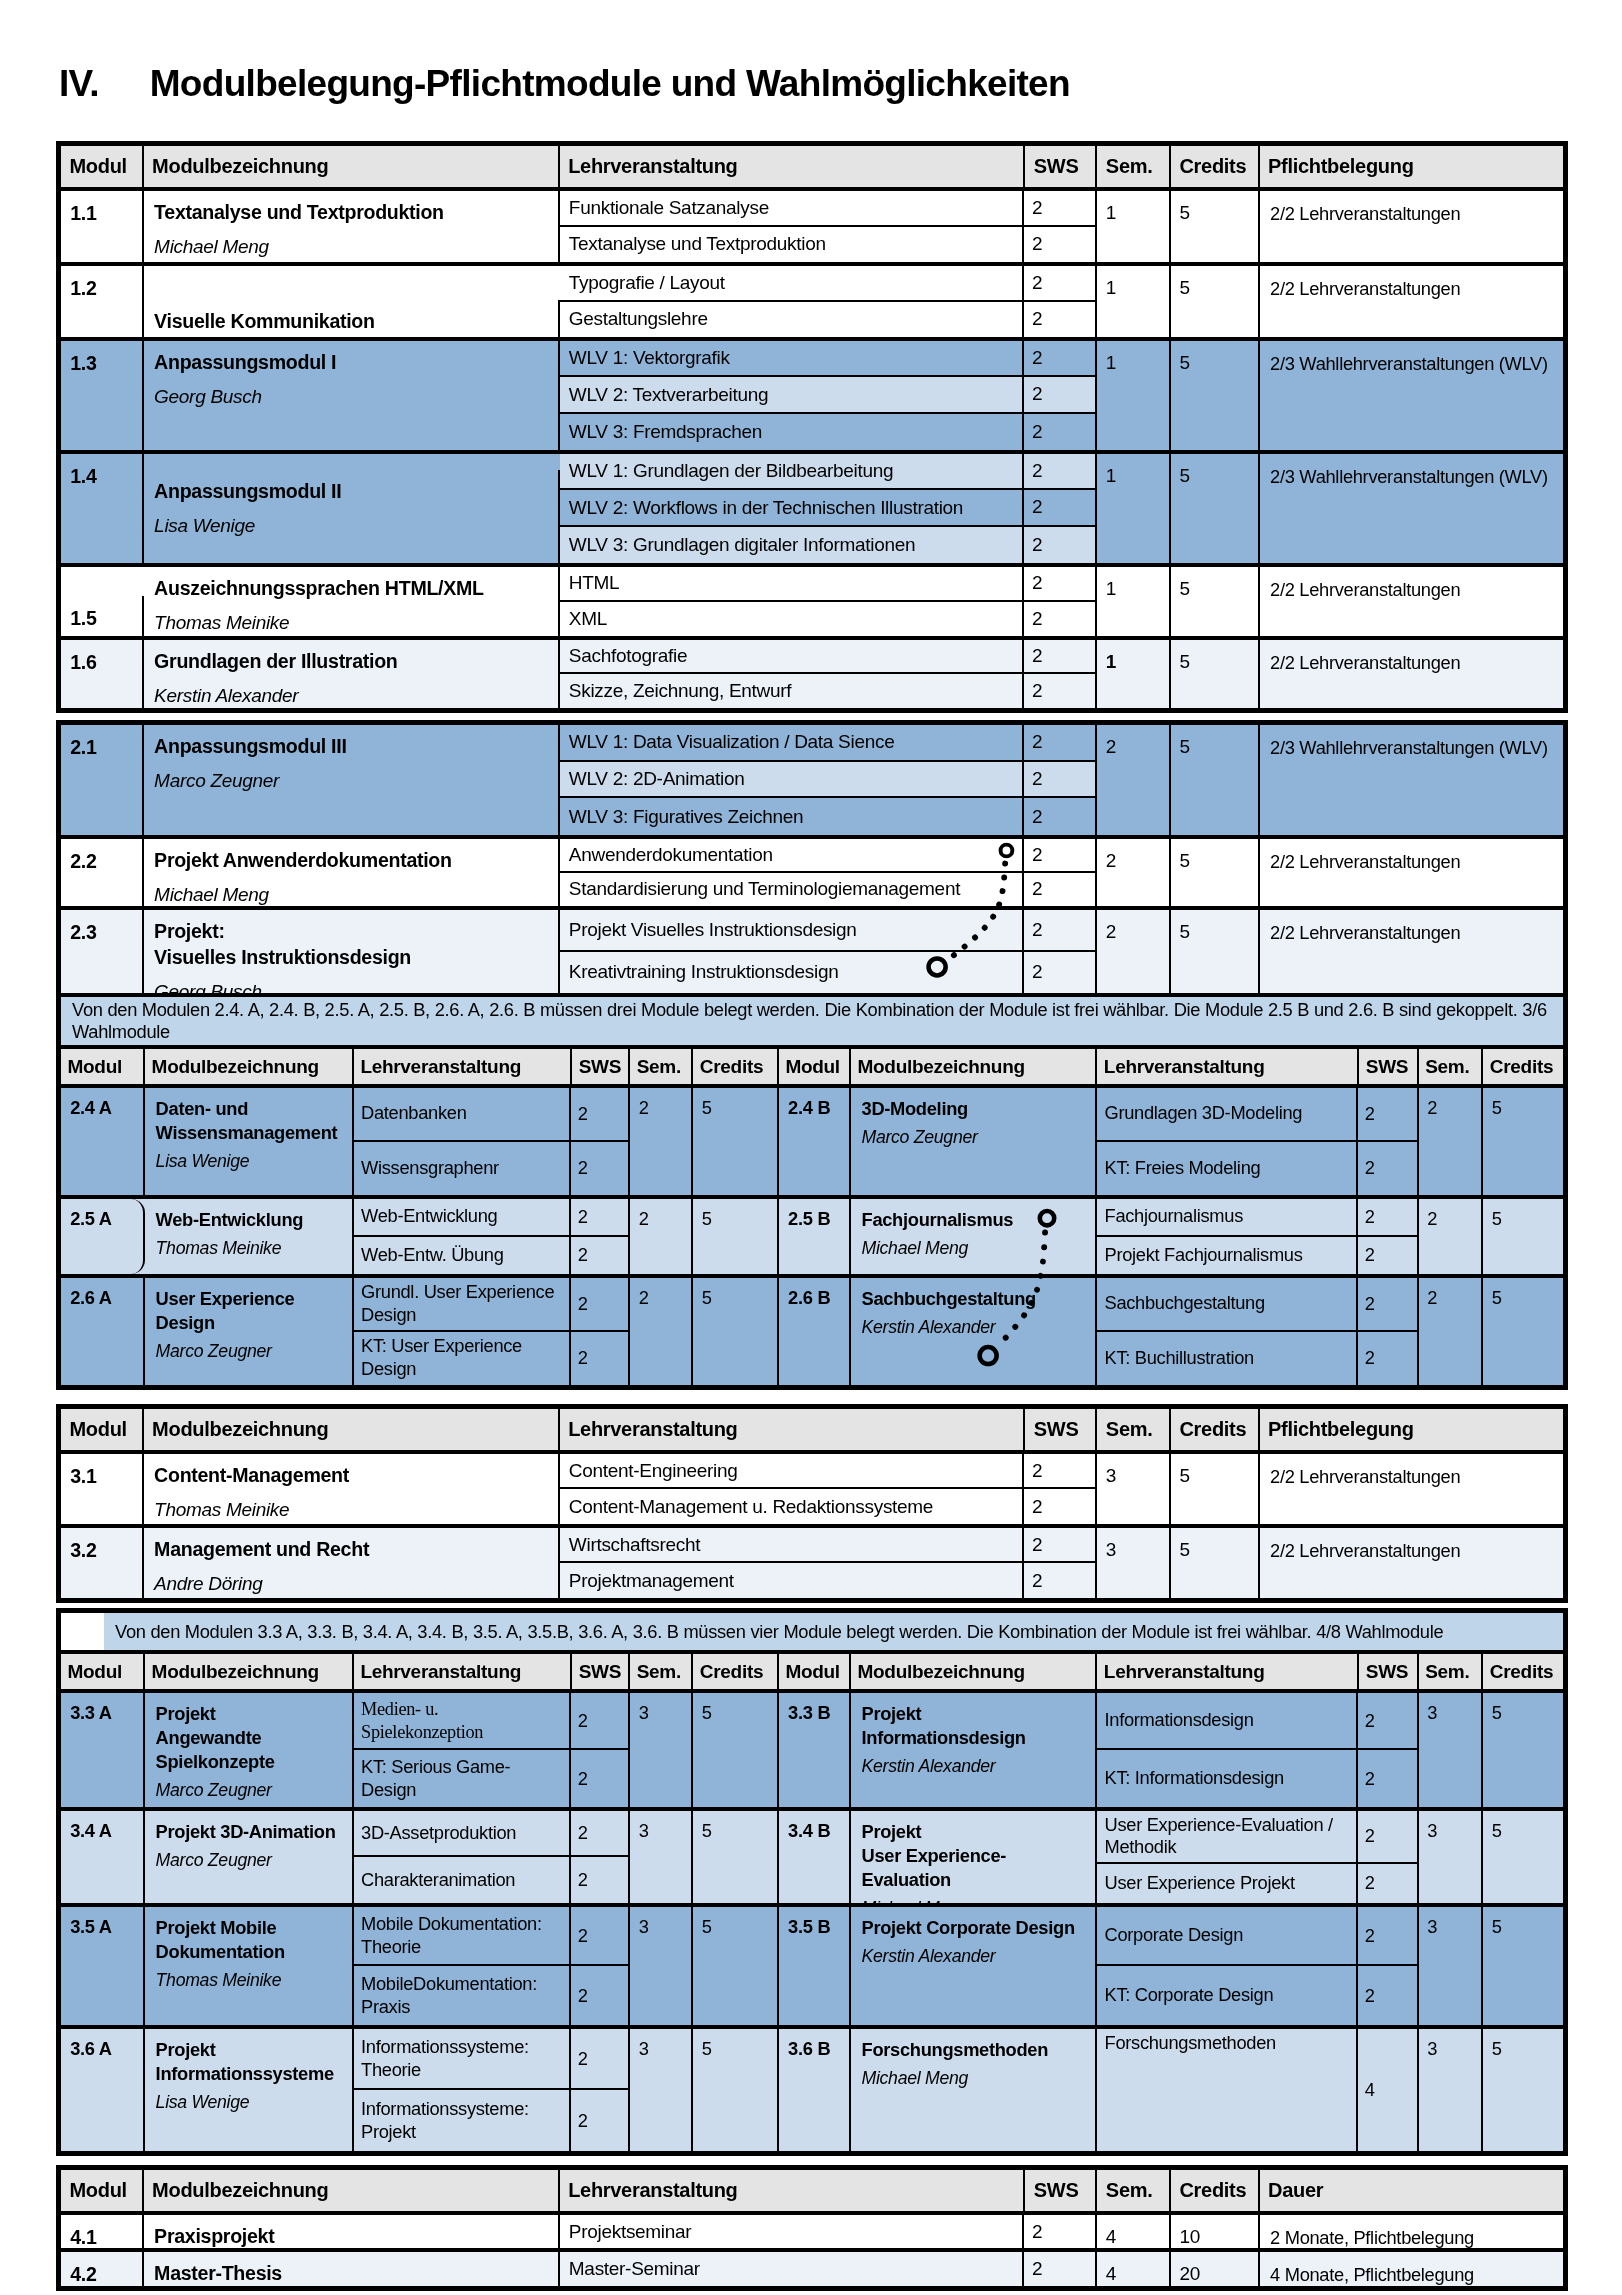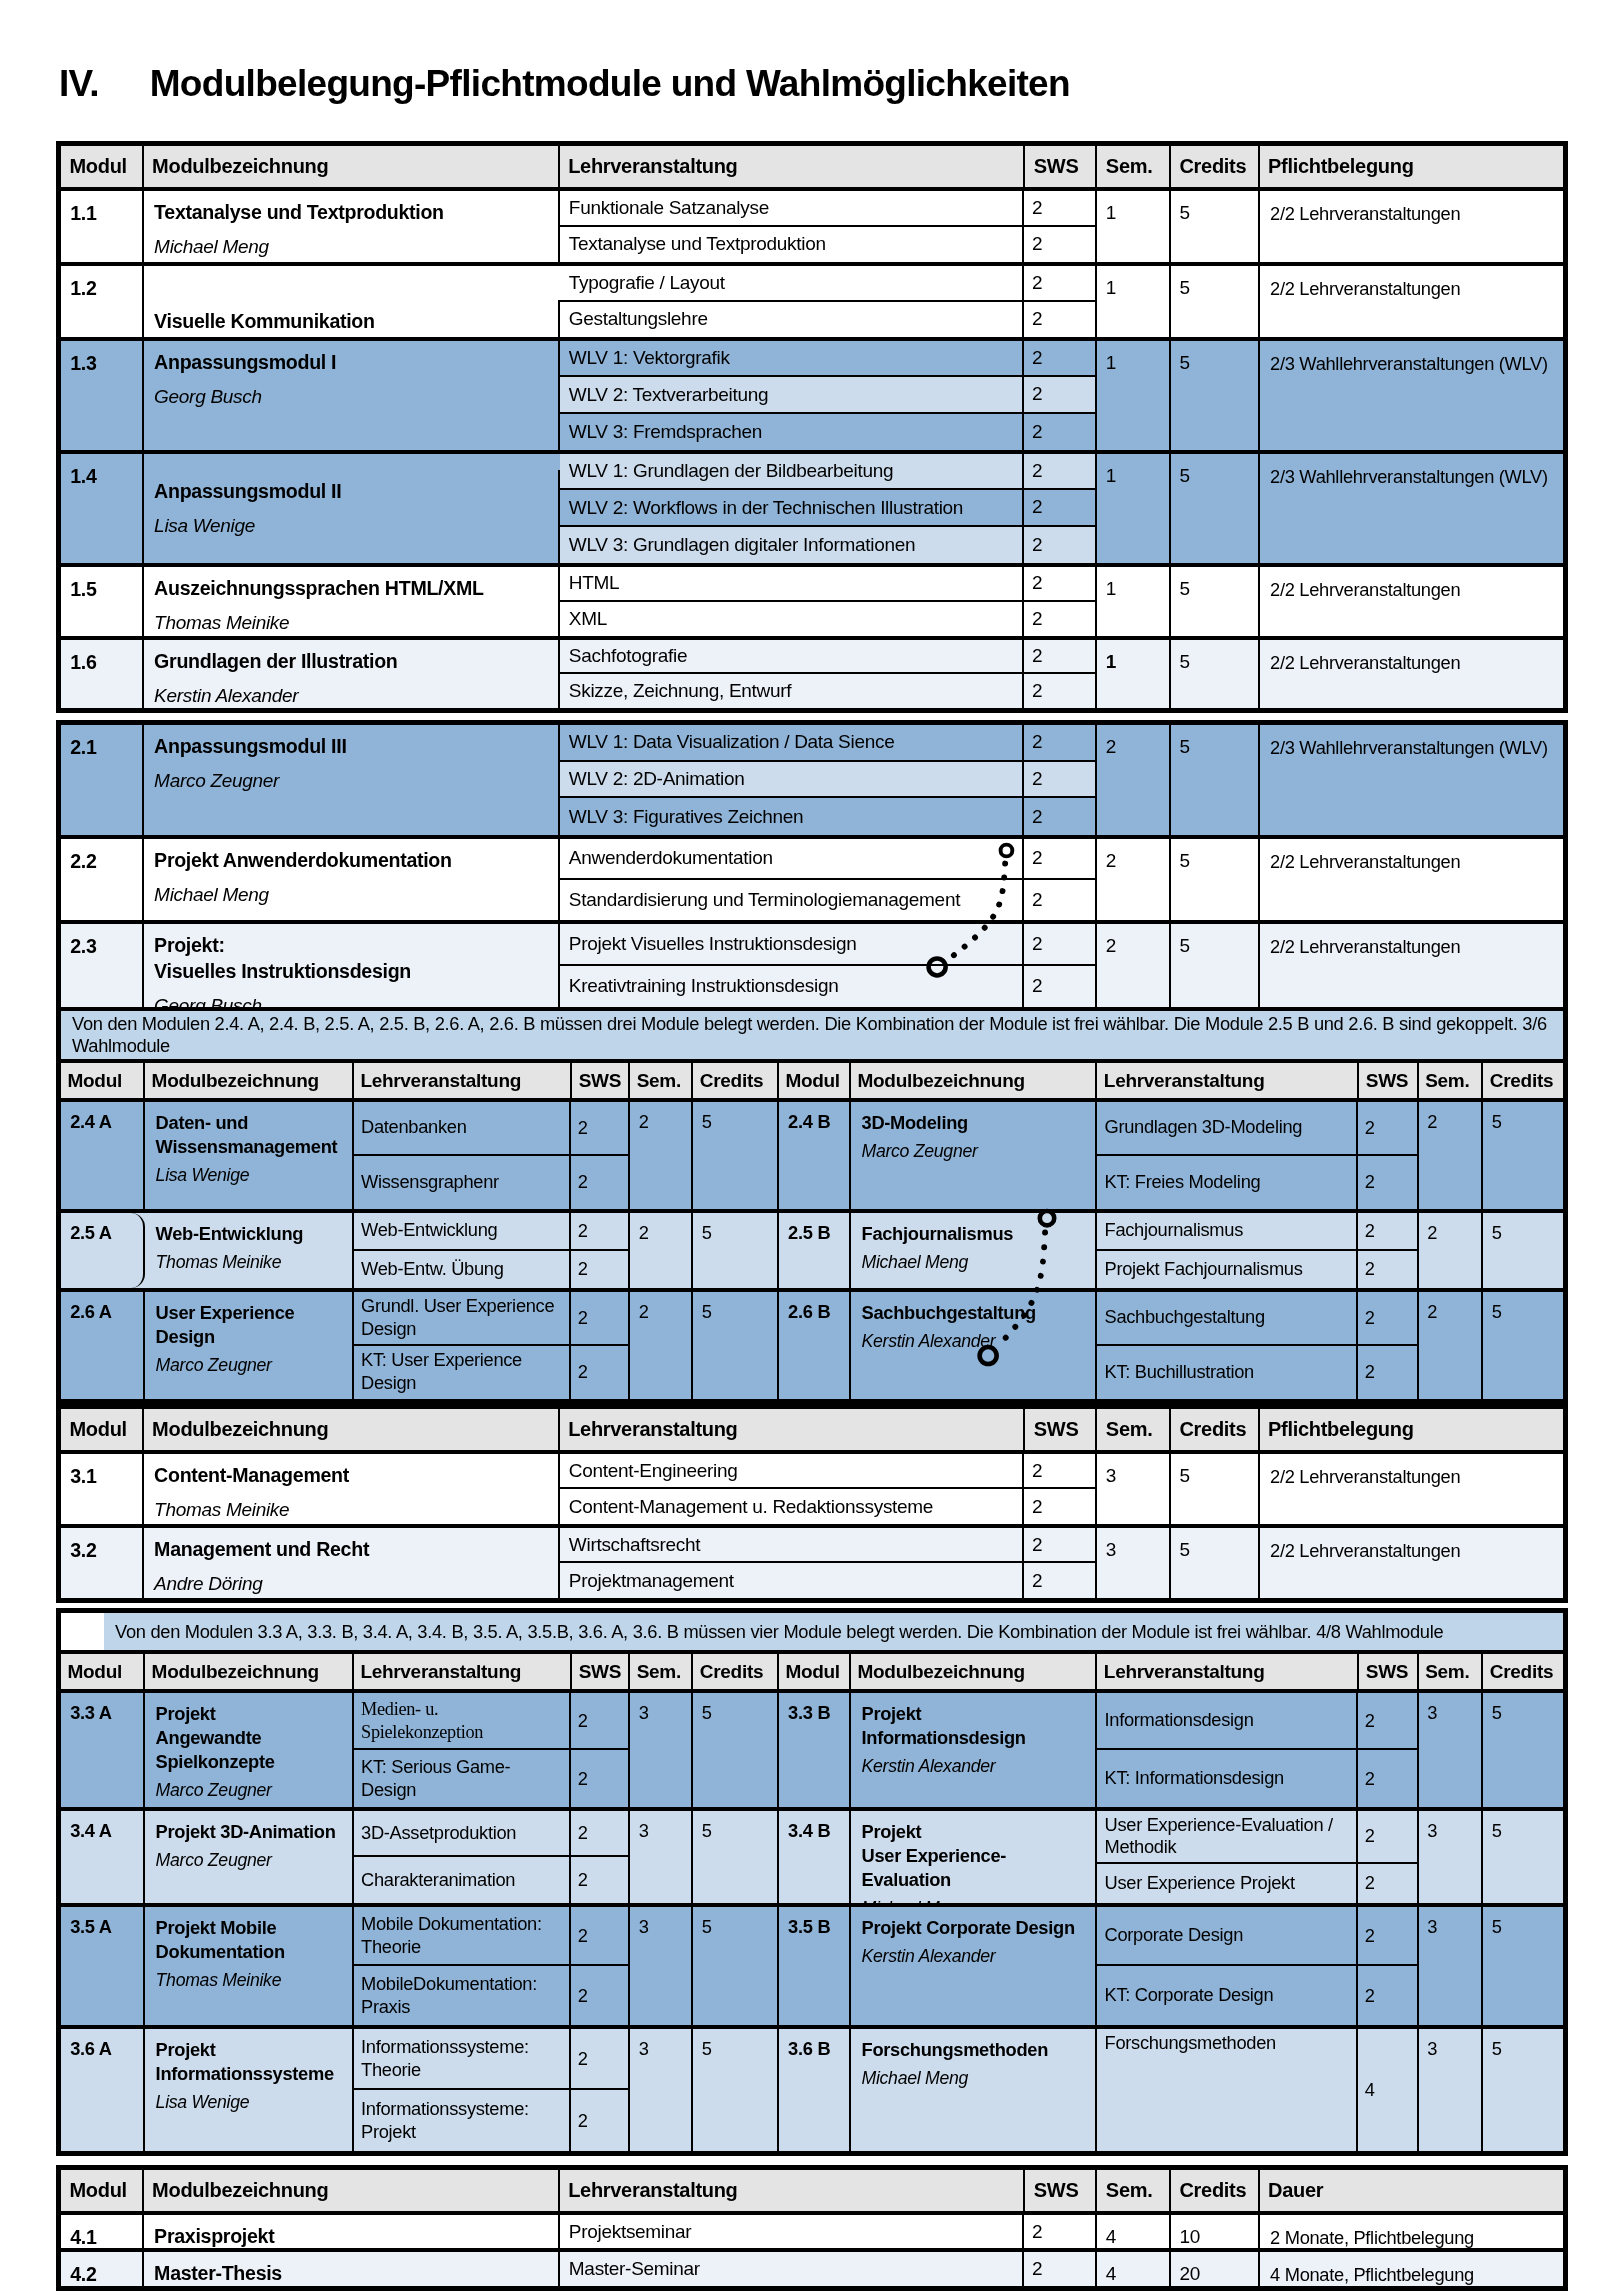--- a/index.html
+++ b/index.html
@@ -119,21 +119,21 @@
           <div class="lcell" style="background: rgb(143, 180, 216);">WLV 2: Workflows in der Technischen Illustration</div>
           <div class="scell" style="background: rgb(143, 180, 216);">2</div>
           <div class="lcell lastrow" style="background: rgb(204, 220, 236);">WLV 3: Grundlagen digitaler Informationen</div>
           <div class="scell lastrow" style="background: rgb(204, 220, 236);">2</div>
         </div>
         <div class="cell valcell" style="flex: 0 0 4.9%; max-width: 4.9%;">1</div>
         <div class="cell valcell" style="flex: 0 0 5.9%; max-width: 5.9%;">5</div>
         <div class="cell extracell last" style="flex: 0 0 20.2%; max-width: 20.2%;">2/3 Wahllehrveranstaltungen (WLV)</div>
       </div>
       <div class="band" style="height: 73px; background: rgb(255, 255, 255);">
-        <div class="cell modcell" style="flex: 0 0 5.5%; max-width: 5.5%;">1.5</div>
+        <div class="cell modcell" style="flex: 0 0 5.5%; max-width: 5.5%; margin-top: 29px;">1.5</div>
         <div class="cell namecell" style="flex: 0 0 27.7%; max-width: 27.7%;">
           <div class="nameline">Auszeichnungssprachen HTML/XML</div>
           <div class="person">Thomas Meinike</div>
         </div>
         <div class="cell lectgrid" style="flex: 0 0 35.8%; max-width: 35.8%; grid-template-columns: 86.6% 13.4%;">
           <div class="lcell" style="background: rgb(255, 255, 255);">HTML</div>
           <div class="scell" style="background: rgb(255, 255, 255);">2</div>
           <div class="lcell lastrow" style="background: rgb(255, 255, 255);">XML</div>
           <div class="scell lastrow" style="background: rgb(255, 255, 255);">2</div>
         </div>
@@ -170,21 +170,21 @@
           <div class="scell" style="background: rgb(143, 180, 216);">2</div>
           <div class="lcell" style="background: rgb(204, 220, 236);">WLV 2: 2D-Animation</div>
           <div class="scell" style="background: rgb(204, 220, 236);">2</div>
           <div class="lcell lastrow" style="background: rgb(143, 180, 216);">WLV 3: Figuratives Zeichnen</div>
           <div class="scell lastrow" style="background: rgb(143, 180, 216);">2</div>
         </div>
         <div class="cell valcell" style="flex: 0 0 4.9%; max-width: 4.9%;">2</div>
         <div class="cell valcell" style="flex: 0 0 5.9%; max-width: 5.9%;">5</div>
         <div class="cell extracell last" style="flex: 0 0 20.2%; max-width: 20.2%;">2/3 Wahllehrveranstaltungen (WLV)</div>
       </div>
-      <div class="band" style="height: 85px; background: rgb(255, 255, 255);">
+      <div class="band" style="height: 71px; background: rgb(255, 255, 255);">
         <div class="cell modcell" style="flex: 0 0 5.5%; max-width: 5.5%;">2.2</div>
         <div class="cell namecell" style="flex: 0 0 27.7%; max-width: 27.7%;">
           <div class="nameline">Projekt Anwenderdokumentation</div>
           <div class="person">Michael Meng</div>
         </div>
         <div class="cell lectgrid" style="flex: 0 0 35.8%; max-width: 35.8%; grid-template-columns: 86.6% 13.4%;">
           <div class="lcell" style="background: rgb(255, 255, 255);">Anwenderdokumentation</div>
           <div class="scell" style="background: rgb(255, 255, 255);">2</div>
           <div class="lcell lastrow" style="background: rgb(255, 255, 255);">Standardisierung und Terminologiemanagement</div>
           <div class="scell lastrow" style="background: rgb(255, 255, 255);">2</div>

